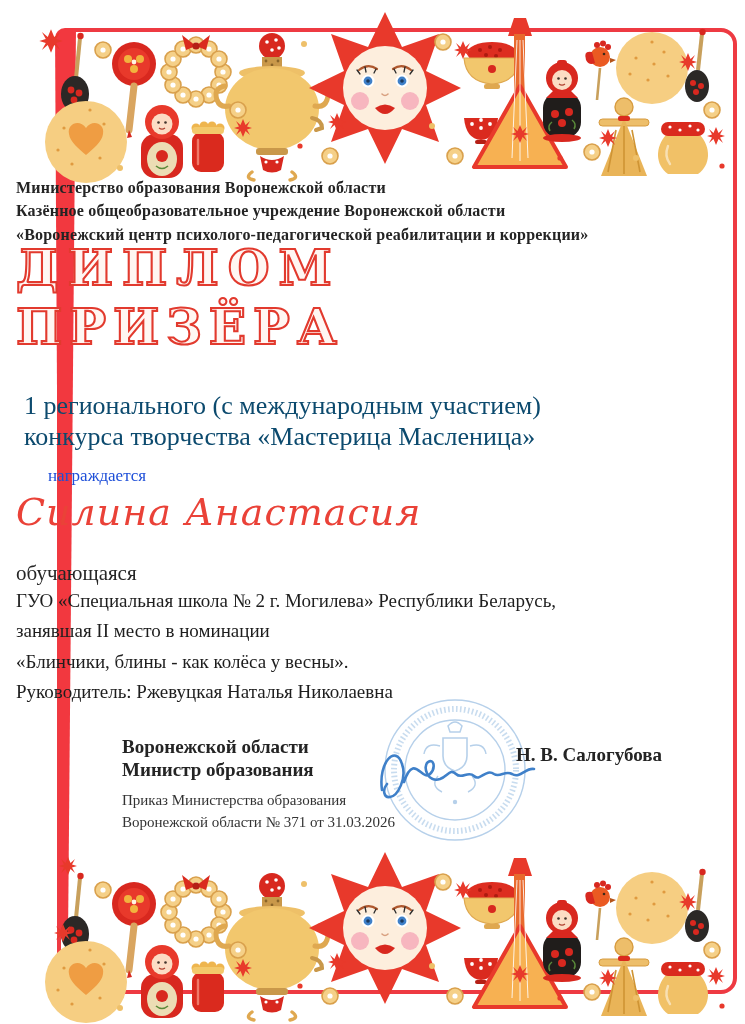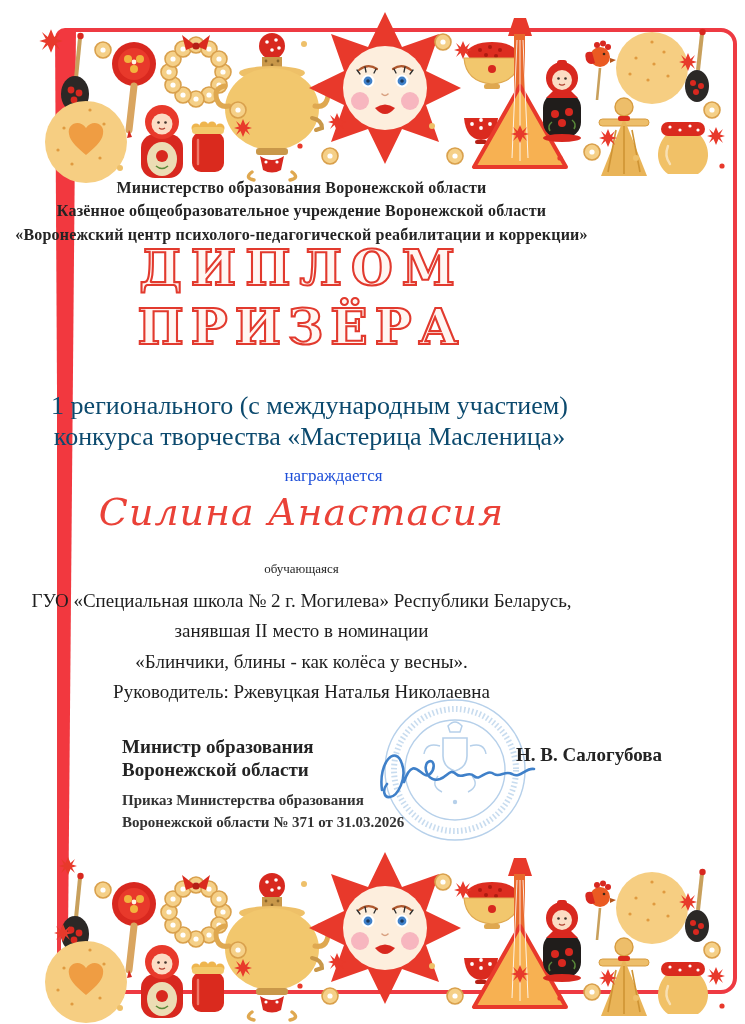--- a/index.html
+++ b/index.html
@@ -16,40 +16,40 @@
     position:absolute;left:55px;top:28px;width:21px;height:910px;
     background:#f2383f;border-radius:10px 0 0 0;
     clip-path:polygon(0 0,100% 0,62% 100%,24% 100%);z-index:2;
   }
   .band-star{position:absolute;z-index:3;}
   
   .strip{position:absolute;left:0;width:745px;height:180px;z-index:2;}
   .strip.top{top:6px;}
   .strip.bottom{top:846px;}
   
-  .center{position:absolute;left:4px;width:595px;text-align:center;z-index:4;}
+  .center{position:absolute;left:16px;width:595px;text-align:left;z-index:4;}
   .org{top:176px;font-weight:bold;font-size:16px;line-height:1.46;color:#242424;letter-spacing:.2px;}
   .title{top:246px;line-height:.95;}
   .title .w1,.title .w2{
     display:block;font-family:"DejaVu Serif",serif;font-weight:bold;color:#e23a2e;
     -webkit-text-fill-color:#fff6f2;-webkit-text-stroke:2.1px #e23a2e;
   }
   .title .w1{font-size:48px;letter-spacing:9px;}
   .title .w2{font-size:49px;letter-spacing:7px;margin-top:12px;}
   .contest{top:390px;font-size:26px;line-height:1.2;color:#0c4a6e;margin-left:8px;}
   .award-verb{top:466px;font-size:17px;color:#1d4ed8;margin-left:32px;}
   .recipient{
     top:490px;font-family:"DejaVu Serif",serif;font-style:italic;font-weight:normal;
     font-size:38px;color:#ea4238;letter-spacing:1px;
   }
-  .status{top:561px;font-size:13px;}
+  .status{top:561px;font-size:21px;}
   .details{top:586px;font-size:19px;line-height:1.6;color:#1e1e1e;}
   .sign-block{position:absolute;left:122px;top:736px;z-index:5;text-align:left;}
   .sign-role{font-weight:bold;font-size:19px;line-height:1.2;color:#242424;}
-  .sign-order{font-weight:bold;font-size:15px;line-height:1.5;color:#333;margin-top:7px;}
+  .sign-order{font-weight:normal;font-size:15px;line-height:1.5;color:#333;margin-top:7px;}
   .signer-name{position:absolute;left:516px;top:744px;font-weight:bold;font-size:19px;color:#242424;z-index:5;}
   .stamp-wrap{position:absolute;left:368px;top:690px;width:175px;height:165px;z-index:4;}
   .hidden-defs{position:absolute;width:0;height:0;overflow:hidden;}
 </style>
 </head>
 <body>
 
 <svg class="hidden-defs" aria-hidden="true">
   <defs>
     <g id="star8">
@@ -336,22 +336,22 @@
 <div class="center status">обучающаяся</div>
 
 <div class="center details">
   <div>ГУО «Специальная школа № 2 г. Могилева» Республики Беларусь,</div>
   <div>занявшая II место в номинации</div>
   <div>«Блинчики, блины - как колёса у весны».</div>
   <div>Руководитель: Ржевуцкая Наталья Николаевна</div>
 </div>
 
 <div class="sign-block">
+  <div class="sign-role">Воронежской области</div>
   <div class="sign-role">Министр образования</div>
-  <div class="sign-role">Воронежской области</div>
   <div class="sign-order">
     <div>Приказ Министерства образования</div>
     <div>Воронежской области № 371 от 31.03.2026</div>
   </div>
 </div>
 
 <svg class="stamp-wrap" viewBox="0 0 175 165">
   <g>
     <circle cx="87" cy="80" r="70" fill="none" stroke="#b6d0ea" stroke-width="1.4"></circle>
     <circle cx="87" cy="80" r="61" fill="none" stroke="#b6d0ea" stroke-width="6" stroke-dasharray="1.6 2.4" opacity="0.75"></circle>

